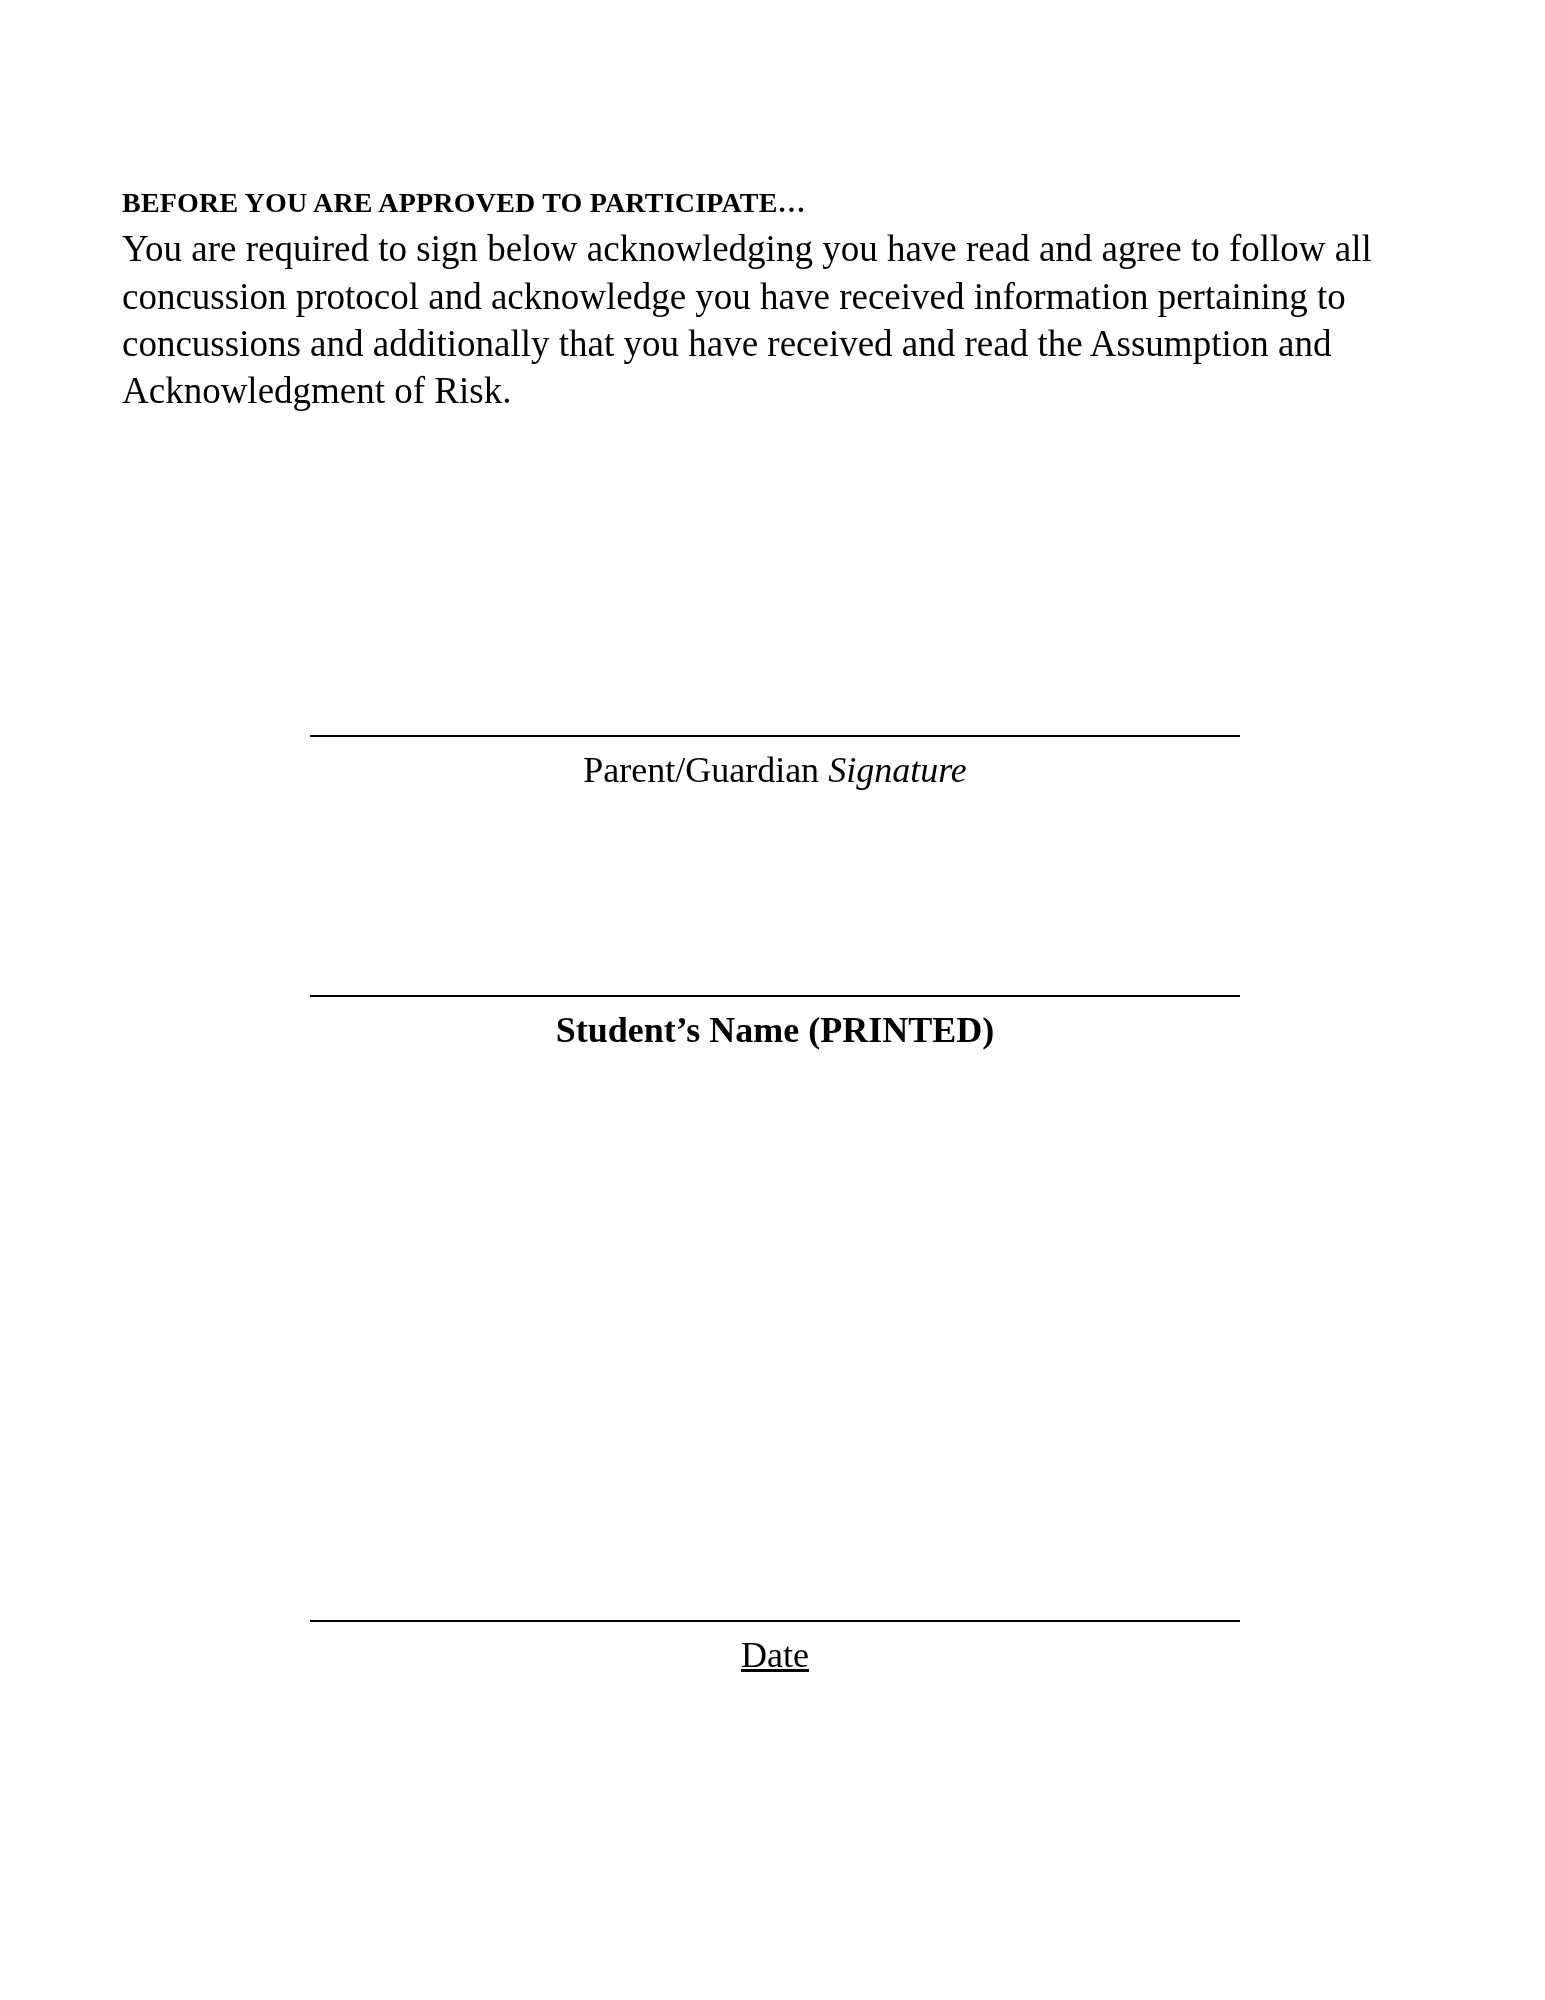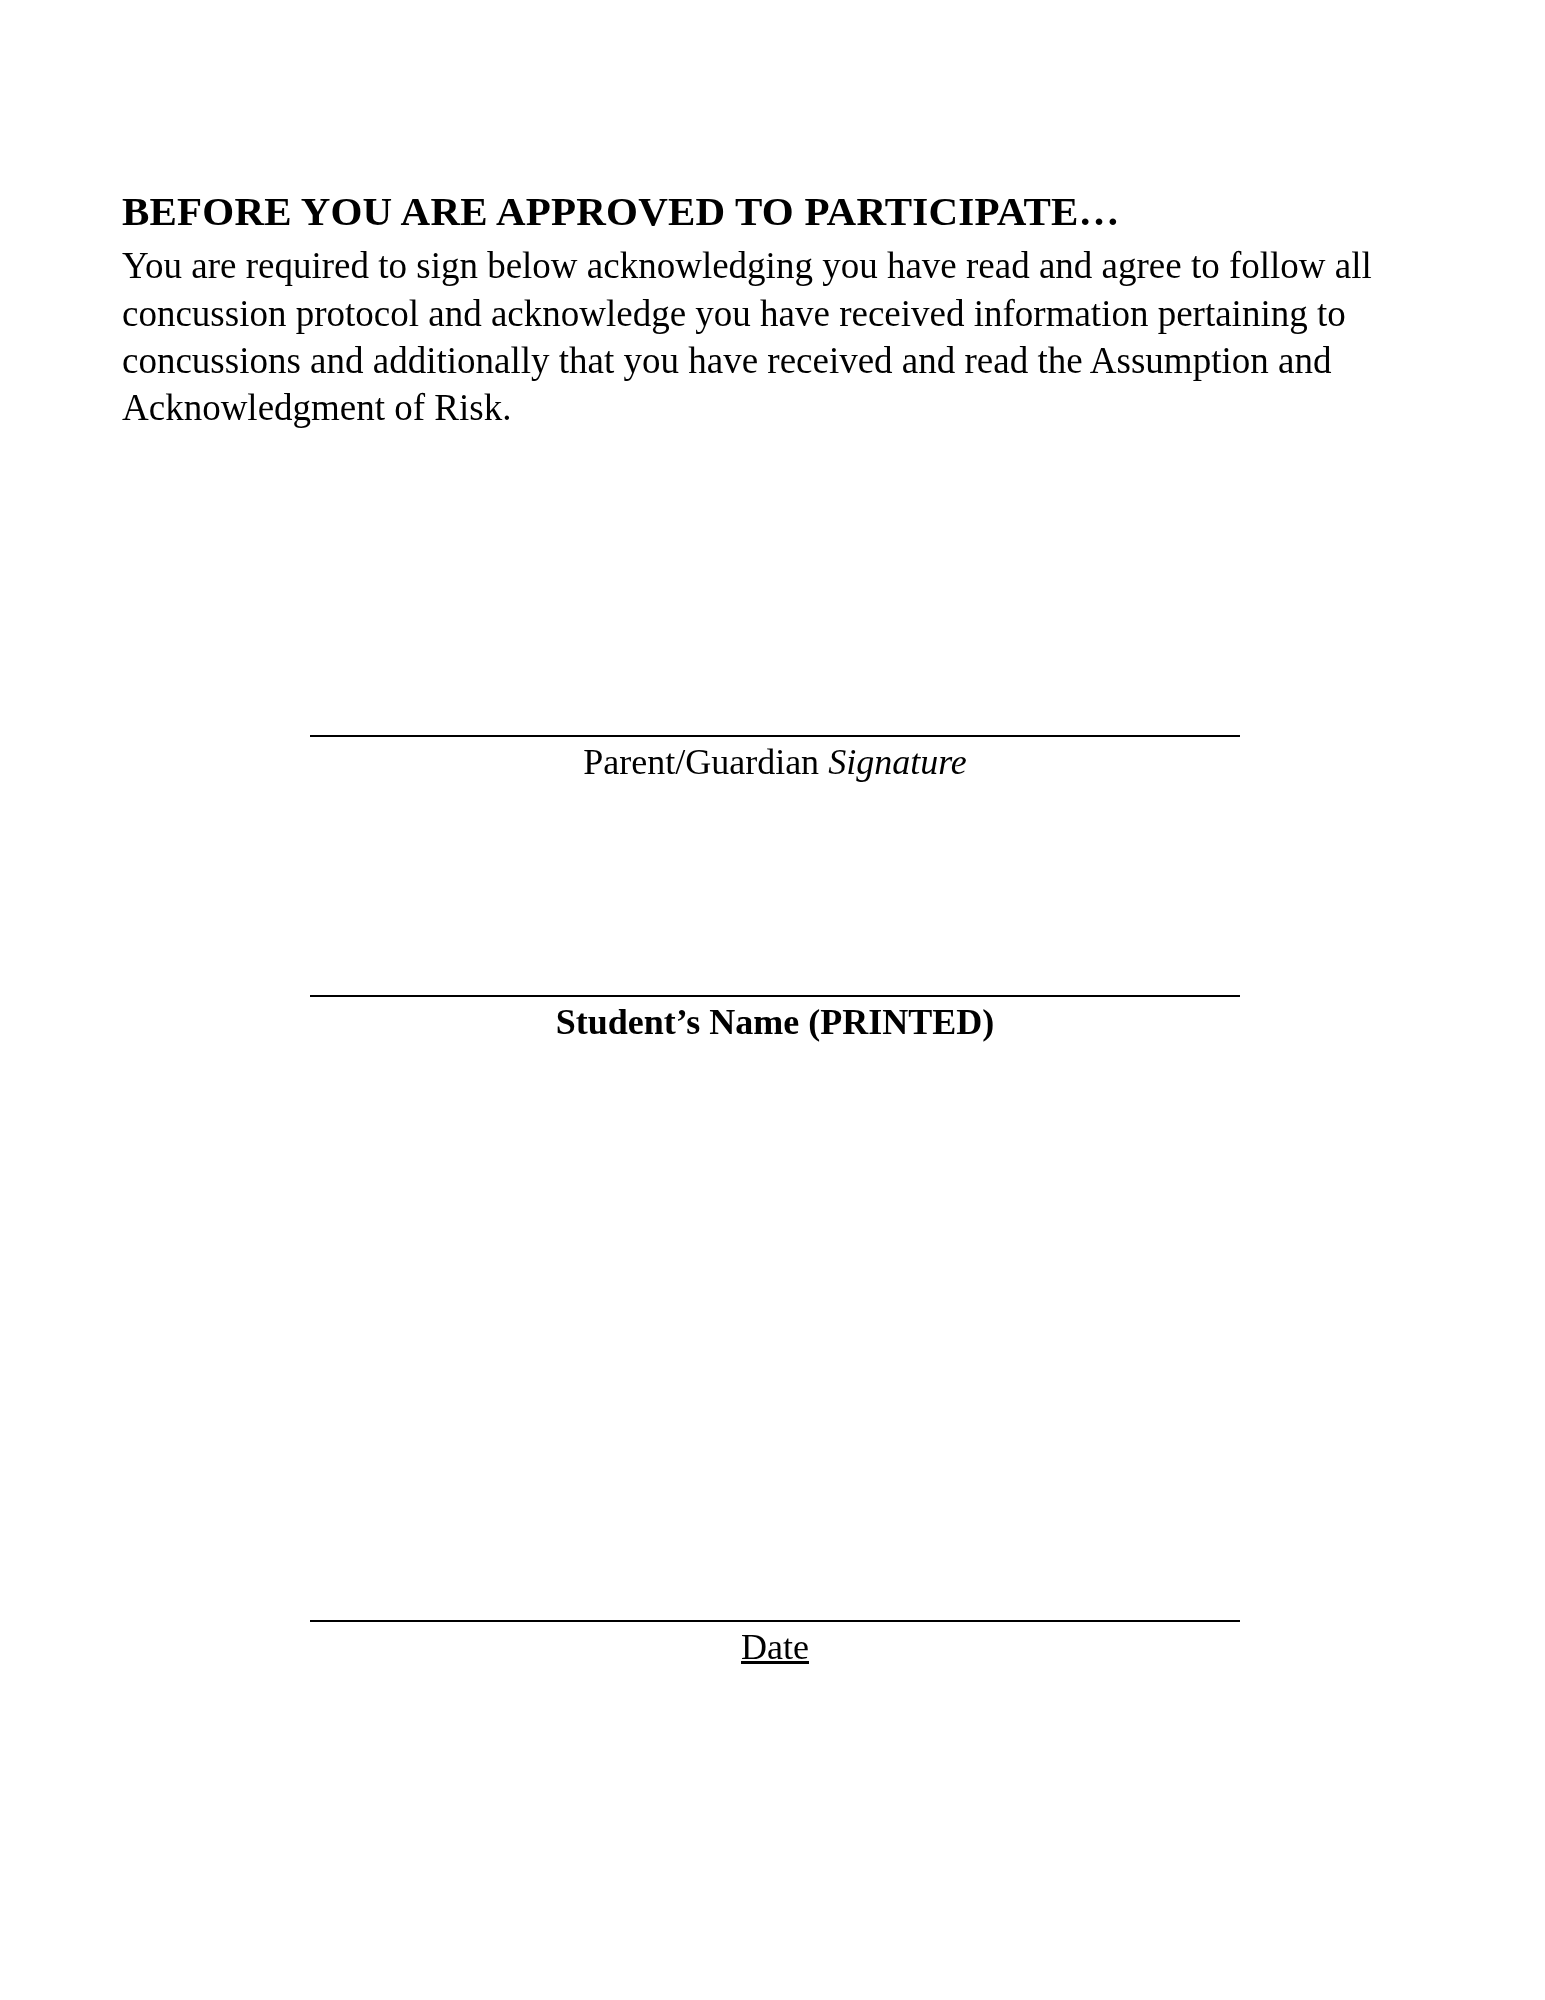--- a/index.html
+++ b/index.html
@@ -23,21 +23,21 @@
     height: 2000px;
     background: #ffffff;
   }
   .content {
     position: absolute;
     left: 122px;
     top: 185px;
     width: 1300px;
   }
   .heading {
-    font-size: 41px;
+    font-size: 28px;
     font-weight: bold;
     line-height: 1.30;
     letter-spacing: 0.2px;
     margin: 0 0 4px 0;
     white-space: nowrap;
   }
   .body-para {
     font-size: 37px;
     line-height: 1.28;
     margin: 0;
@@ -51,21 +51,21 @@
   }
   .sig-line {
     border-bottom: 2px solid #000000;
     height: 0;
     width: 930px;
   }
   .sig-caption {
     text-align: center;
     font-size: 36px;
     line-height: 1.2;
-    padding-top: 4px;
+    padding-top: 12px;
     white-space: nowrap;
   }
   .italic {
     font-style: italic;
   }
 
   #sig-parent { top: 735px; }
   #sig-student-name { top: 995px; font-weight: bold; }
   #sig-student-signature { top: 1255px; }
   #sig-date { top: 1620px; text-decoration: underline; }

